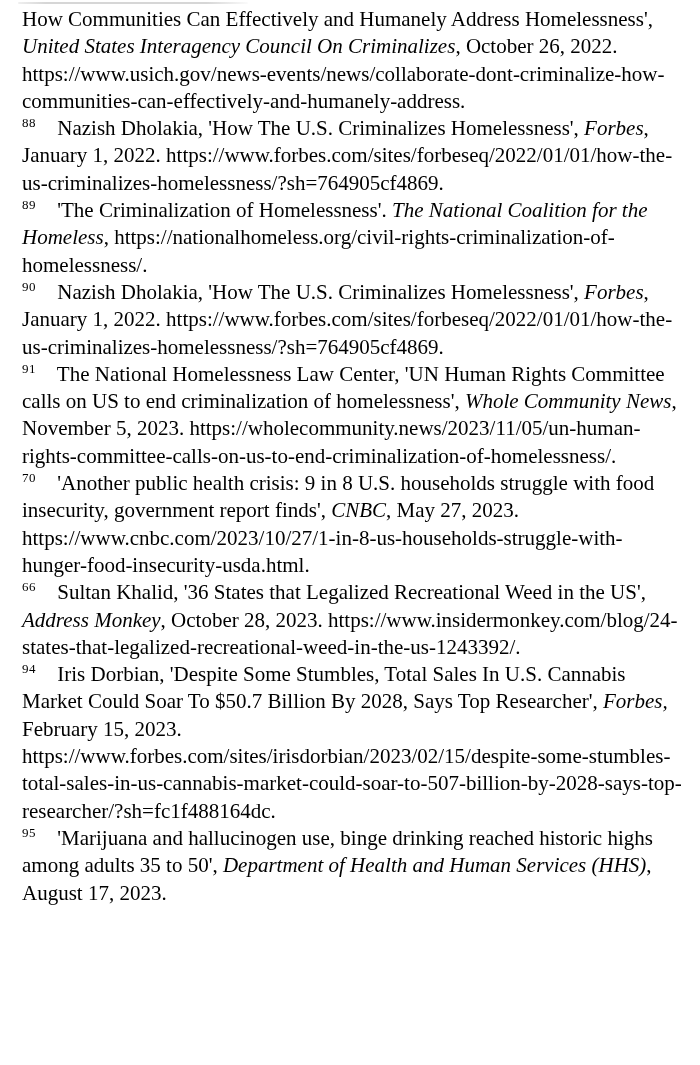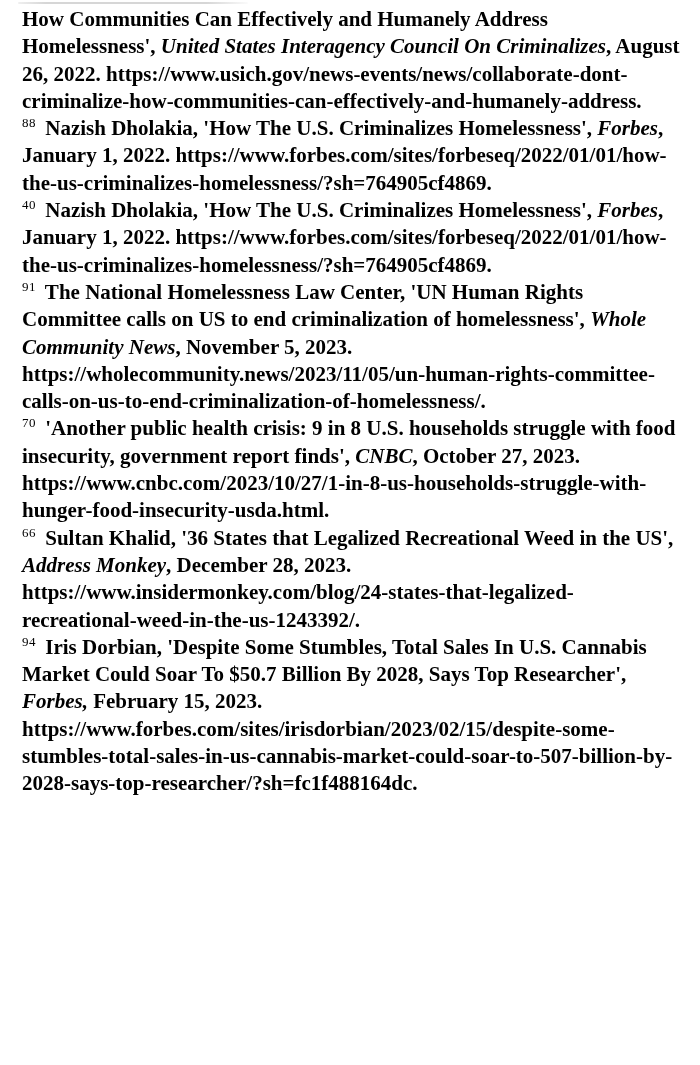--- a/index.html
+++ b/index.html
@@ -43,33 +43,35 @@
     word-wrap: break-word;
   }
   p.footnote {
     margin: 0;
     padding: 0;
   }
   sup.fn-num {
     font-size: 13px;
     line-height: 0;
     vertical-align: super;
-    margin-right: 4px;
+    margin-right: 16px;
     letter-spacing: 0.5px;
   }
-  .seg { font-style: normal; font-weight: bold; }
+  .seg { font-style: normal; }
   .seg.it { font-style: italic; }
 </style>
 </head>
 <body>
 
 <div class="page">
   <div class="separator"></div>
   <div class="content" id="footnotes-list">
-      <p class="footnote"><span class="seg">How Communities Can Effectively and Humanely Address Homelessness', </span><span class="seg it">United States Interagency Council On Criminalizes</span><span class="seg">, August 26, 2022. </span><span class="seg">https://www.usich.gov/news-events/news/collaborate-dont-criminalize-how-communities-can-effectively-and-humanely-address.</span></p>
+      <p class="footnote"><span class="seg">How Communities Can Effectively and Humanely Address Homelessness', </span><span class="seg it">United States Interagency Council On Criminalizes</span><span class="seg">, October 26, 2022. </span><span class="seg">https://www.usich.gov/news-events/news/collaborate-dont-criminalize-how-communities-can-effectively-and-humanely-address.</span></p>
       <p class="footnote"><sup class="fn-num">88</sup><span class="seg"> Nazish Dholakia, 'How The U.S. Criminalizes Homelessness', </span><span class="seg it">Forbes</span><span class="seg">, January 1, 2022. </span><span class="seg">https://www.forbes.com/sites/forbeseq/2022/01/01/how-the-us-criminalizes-homelessness/?sh=764905cf4869.</span></p>
-      <p class="footnote"><sup class="fn-num">40</sup><span class="seg"> Nazish Dholakia, 'How The U.S. Criminalizes Homelessness', </span><span class="seg it">Forbes</span><span class="seg">, January 1, 2022. </span><span class="seg">https://www.forbes.com/sites/forbeseq/2022/01/01/how-the-us-criminalizes-homelessness/?sh=764905cf4869.</span></p>
+      <p class="footnote"><sup class="fn-num">89</sup><span class="seg"> 'The Criminalization of Homelessness'. </span><span class="seg it">The National Coalition for the Homeless</span><span class="seg">, </span><span class="seg">https://nationalhomeless.org/civil-rights-criminalization-of-homelessness/.</span></p>
+      <p class="footnote"><sup class="fn-num">90</sup><span class="seg"> Nazish Dholakia, 'How The U.S. Criminalizes Homelessness', </span><span class="seg it">Forbes</span><span class="seg">, January 1, 2022. </span><span class="seg">https://www.forbes.com/sites/forbeseq/2022/01/01/how-the-us-criminalizes-homelessness/?sh=764905cf4869.</span></p>
       <p class="footnote"><sup class="fn-num">91</sup><span class="seg"> The National Homelessness Law Center, 'UN Human Rights Committee calls on US to end criminalization of homelessness', </span><span class="seg it">Whole Community News</span><span class="seg">, November 5, 2023. </span><span class="seg">https://wholecommunity.news/2023/11/05/un-human-rights-committee-calls-on-us-to-end-criminalization-of-homelessness/.</span></p>
-      <p class="footnote"><sup class="fn-num">70</sup><span class="seg"> 'Another public health crisis: 9 in 8 U.S. households struggle with food insecurity, government report finds', </span><span class="seg it">CNBC</span><span class="seg">, October 27, 2023. </span><span class="seg">https://www.cnbc.com/2023/10/27/1-in-8-us-households-struggle-with-hunger-food-insecurity-usda.html.</span></p>
-      <p class="footnote"><sup class="fn-num">66</sup><span class="seg"> Sultan Khalid, '36 States that Legalized Recreational Weed in the US', </span><span class="seg it">Address Monkey</span><span class="seg">, December 28, 2023. </span><span class="seg">https://www.insidermonkey.com/blog/24-states-that-legalized-recreational-weed-in-the-us-1243392/.</span></p>
+      <p class="footnote"><sup class="fn-num">70</sup><span class="seg"> 'Another public health crisis: 9 in 8 U.S. households struggle with food insecurity, government report finds', </span><span class="seg it">CNBC</span><span class="seg">, May 27, 2023. </span><span class="seg">https://www.cnbc.com/2023/10/27/1-in-8-us-households-struggle-with-hunger-food-insecurity-usda.html.</span></p>
+      <p class="footnote"><sup class="fn-num">66</sup><span class="seg"> Sultan Khalid, '36 States that Legalized Recreational Weed in the US', </span><span class="seg it">Address Monkey</span><span class="seg">, October 28, 2023. </span><span class="seg">https://www.insidermonkey.com/blog/24-states-that-legalized-recreational-weed-in-the-us-1243392/.</span></p>
       <p class="footnote"><sup class="fn-num">94</sup><span class="seg"> Iris Dorbian, 'Despite Some Stumbles, Total Sales In U.S. Cannabis Market Could Soar To $50.7 Billion By 2028, Says Top Researcher', </span><span class="seg it">Forbes,</span><span class="seg"> February 15, 2023. </span><span class="seg">https://www.forbes.com/sites/irisdorbian/2023/02/15/despite-some-stumbles-total-sales-in-us-cannabis-market-could-soar-to-507-billion-by-2028-says-top-researcher/?sh=fc1f488164dc.</span></p>
+      <p class="footnote"><sup class="fn-num">95</sup><span class="seg"> 'Marijuana and hallucinogen use, binge drinking reached historic highs among adults 35 to 50', </span><span class="seg it">Department of Health and Human Services (HHS)</span><span class="seg">, August 17, 2023.</span></p>
     </div>
 </div>
 
 </body></html>

